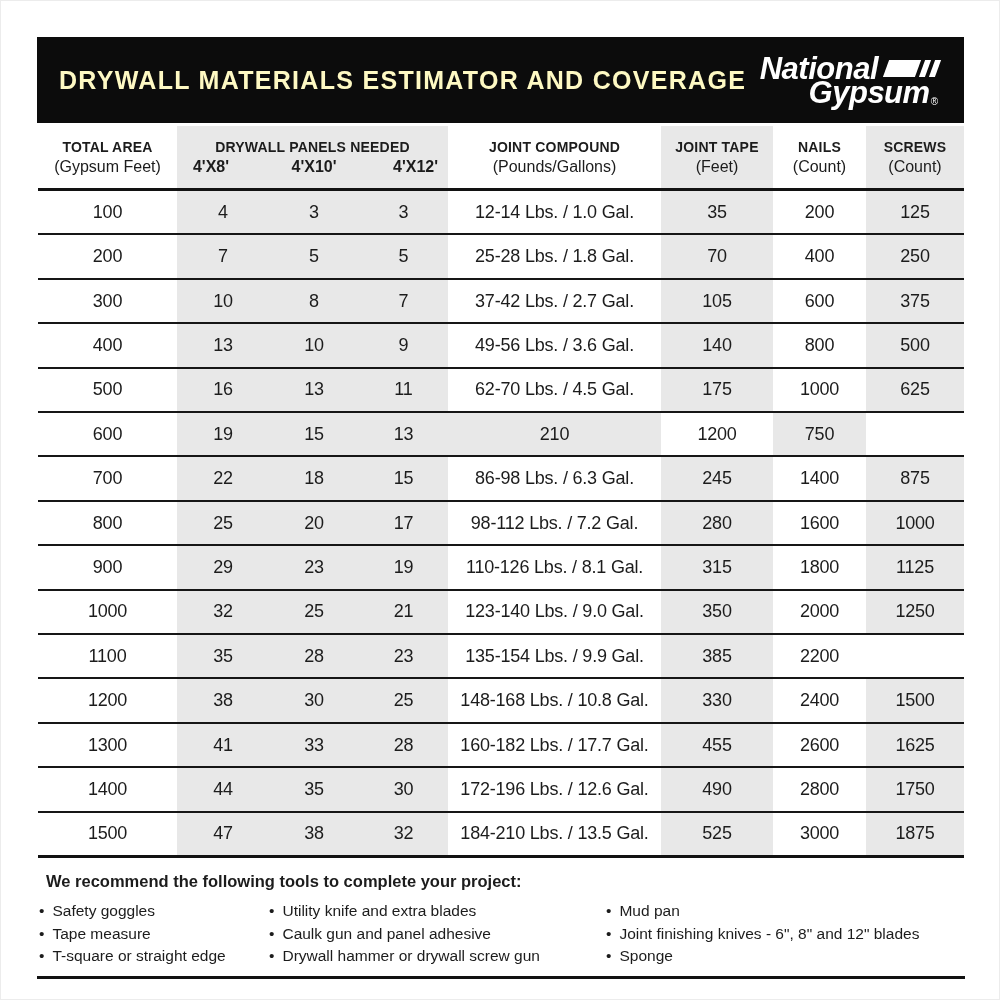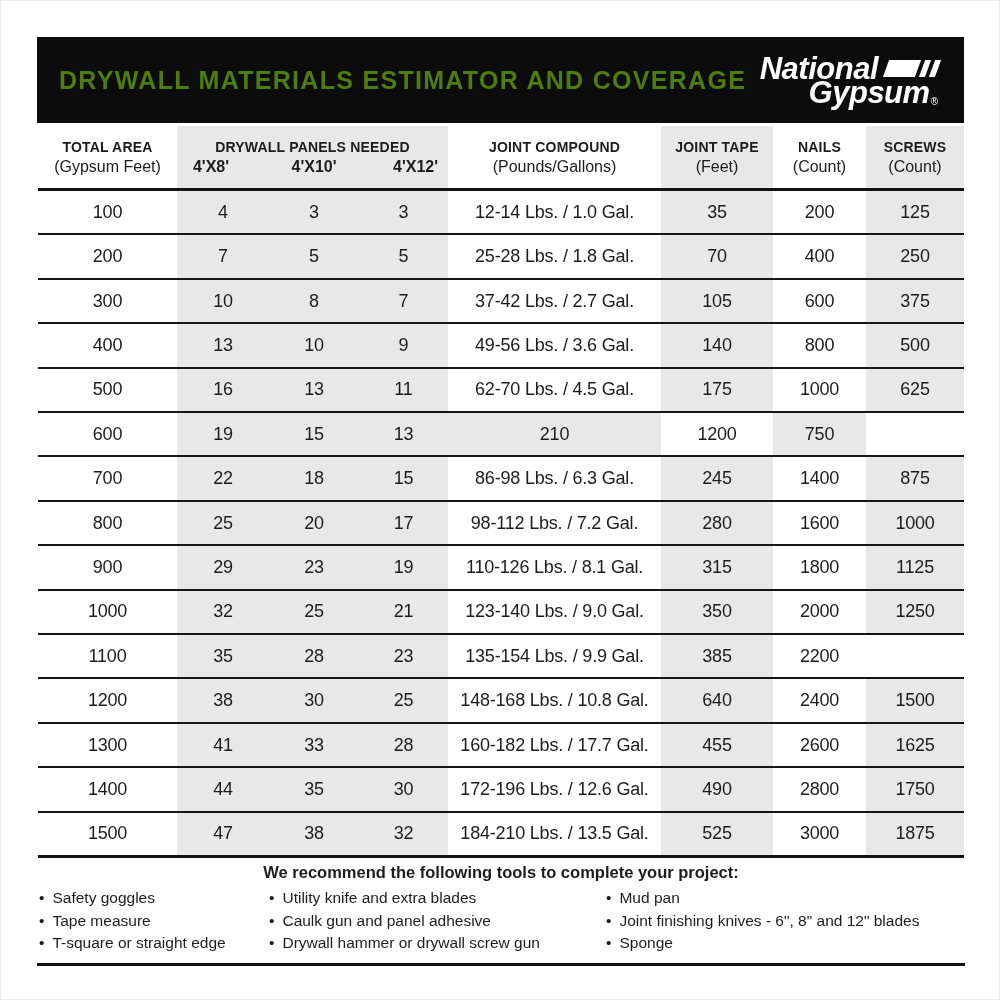--- a/index.html
+++ b/index.html
@@ -9,21 +9,21 @@
     font-family:"Liberation Sans", sans-serif;
     box-sizing:border-box; border:1px solid #ececec;
   }
 
   
   .banner {
     position:absolute; left:36px; top:36px; width:927px; height:86px;
     background:#0c0c0c; display:flex; align-items:center;
     justify-content:space-between; padding:0 26px 0 22px; box-sizing:border-box;
   }
-  .page-title { color:#4d7c0f; font-size:25px; font-weight:bold; letter-spacing:1.3px; margin:0; white-space:nowrap; }
+  .page-title { color:#fef9c3; font-size:25px; font-weight:bold; letter-spacing:1.3px; margin:0; white-space:nowrap; }
   .logo { color:#ffffff; line-height:1; }
   .logo-line1 { display:flex; align-items:center; justify-content:flex-end; }
   .logo-word { font-size:31px; font-weight:bold; font-style:italic; letter-spacing:-0.5px; }
   .flag { display:inline-flex; margin-left:8px; transform:skewX(-20deg); }
   .flag-block { width:32px; height:17px; background:#ffffff; }
   .flag-bar { width:6px; height:17px; background:#ffffff; margin-left:4px; }
   .logo-line2 { margin-top:-7px; display:flex; justify-content:flex-end; align-items:flex-end; }
   .reg { font-size:10px; font-style:normal; margin-left:1px; padding-bottom:1px; }
 
   
@@ -45,21 +45,21 @@
   .cell {
     height:100%; display:flex; align-items:center; justify-content:center;
     font-size:18px; letter-spacing:-0.2px; white-space:nowrap;
   }
 
   
   .tools {
     position:absolute; left:36px; top:862px; width:928px;
     padding-bottom:7px; border-bottom:3px solid #121212;
   }
-  .tools-heading { text-align:center; font-weight:bold; font-size:16.5px; line-height:19px; margin:0; }
+  .tools-heading { text-align:left; font-weight:bold; font-size:16.5px; line-height:19px; margin:9px; }
   .tools-list { position:relative; height:69px; margin-top:5px; }
   .tool-col { position:absolute; top:0; }
   .tool-col-0 { left:2px; }
   .tool-col-1 { left:232px; }
   .tool-col-2 { left:569px; }
   .tool-item { font-size:15.5px; line-height:22.5px; display:flex; white-space:nowrap; }
   .bullet { margin-right:8px; }
 </style>
 </head>
 <body>
@@ -235,21 +235,21 @@
         <div class="cell shaded">385</div>
         <div class="cell">2200</div>
       </div>
 
       <div class="row grid">
         <div class="cell">1200</div>
         <div class="cell shaded">38</div>
         <div class="cell shaded">30</div>
         <div class="cell shaded">25</div>
         <div class="cell">148-168 Lbs. / 10.8 Gal.</div>
-        <div class="cell shaded">640</div>
+        <div class="cell shaded">330</div>
         <div class="cell">2400</div>
         <div class="cell shaded">1500</div>
       </div>
 
       <div class="row grid">
         <div class="cell">1300</div>
         <div class="cell shaded">41</div>
         <div class="cell shaded">33</div>
         <div class="cell shaded">28</div>
         <div class="cell">160-182 Lbs. / 17.7 Gal.</div>

